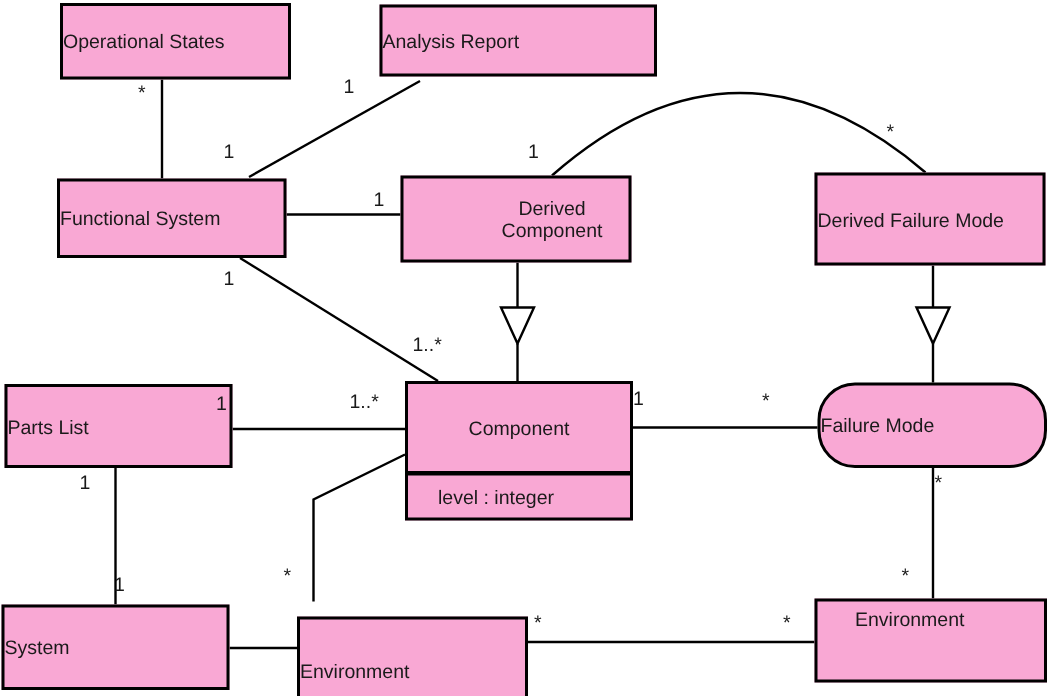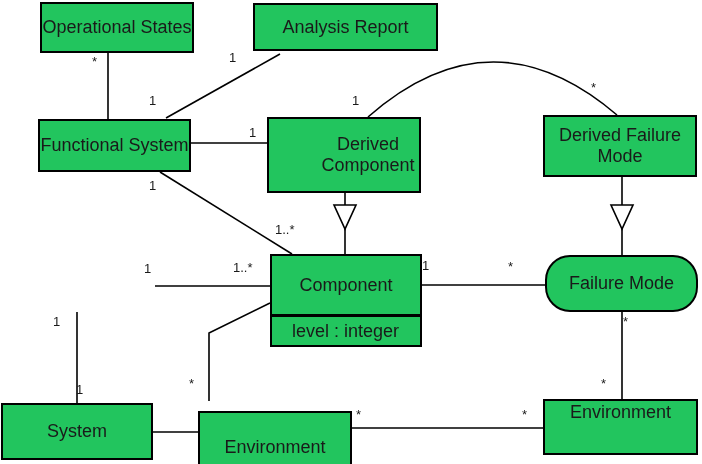--- a/index.html
+++ b/index.html
@@ -8,26 +8,25 @@
     width: 702px;
     height: 464px;
     background: #ffffff;
     font-family: "Liberation Sans", sans-serif;
     overflow: hidden;
   }
   .edges { position: absolute; left: 0; top: 0; }
   .uml-class {
     position: absolute;
     box-sizing: border-box;
-    background: #22c55e;
+    background: #f9a8d4;
     border: 2px solid #000000;
     display: flex;
     align-items: center;
-    justify-content: center;
-    font-size: 18px;
+    font-size: 13px;
     color: #1a1a1a;
     text-align: center;
   }
   .uml-class.multi { display: block; padding: 0; }
   .compartment-name {
     box-sizing: border-box;
     height: 61px;
     display: flex;
     align-items: center;
     justify-content: center;
@@ -92,28 +91,31 @@
   </div>
 
   <div class="uml-class" style="left:253px; top:3px; width:185px; height:48px;">
     <span>Analysis Report</span>
   </div>
 
   <div class="uml-class" style="left:38px; top:119px; width:153px; height:53px;">
     <span>Functional System</span>
   </div>
 
-  <div class="uml-class" style="left:267px; top:117px; width:154px; height:76px;padding-left:48px;">
+  <div class="uml-class" style="left:267px; top:117px; width:154px; height:58px;padding-left:48px;">
     <span>Derived Component</span>
   </div>
 
   <div class="uml-class" style="left:543px; top:115px; width:154px; height:62px;">
     <span>Derived Failure Mode</span>
   </div>
 
+  <div class="uml-class" style="left:3px; top:256px; width:152px; height:56px;">
+    <span>Parts List</span>
+  </div>
 
   <div class="uml-class multi" style="left:270px; top:254px; width:152px; height:93px;">
     <div class="compartment-name">
       <span>Component</span>
     </div>
     <div class="compartment-attrs">
       <span>level : integer</span>
     </div>
   </div>
 

